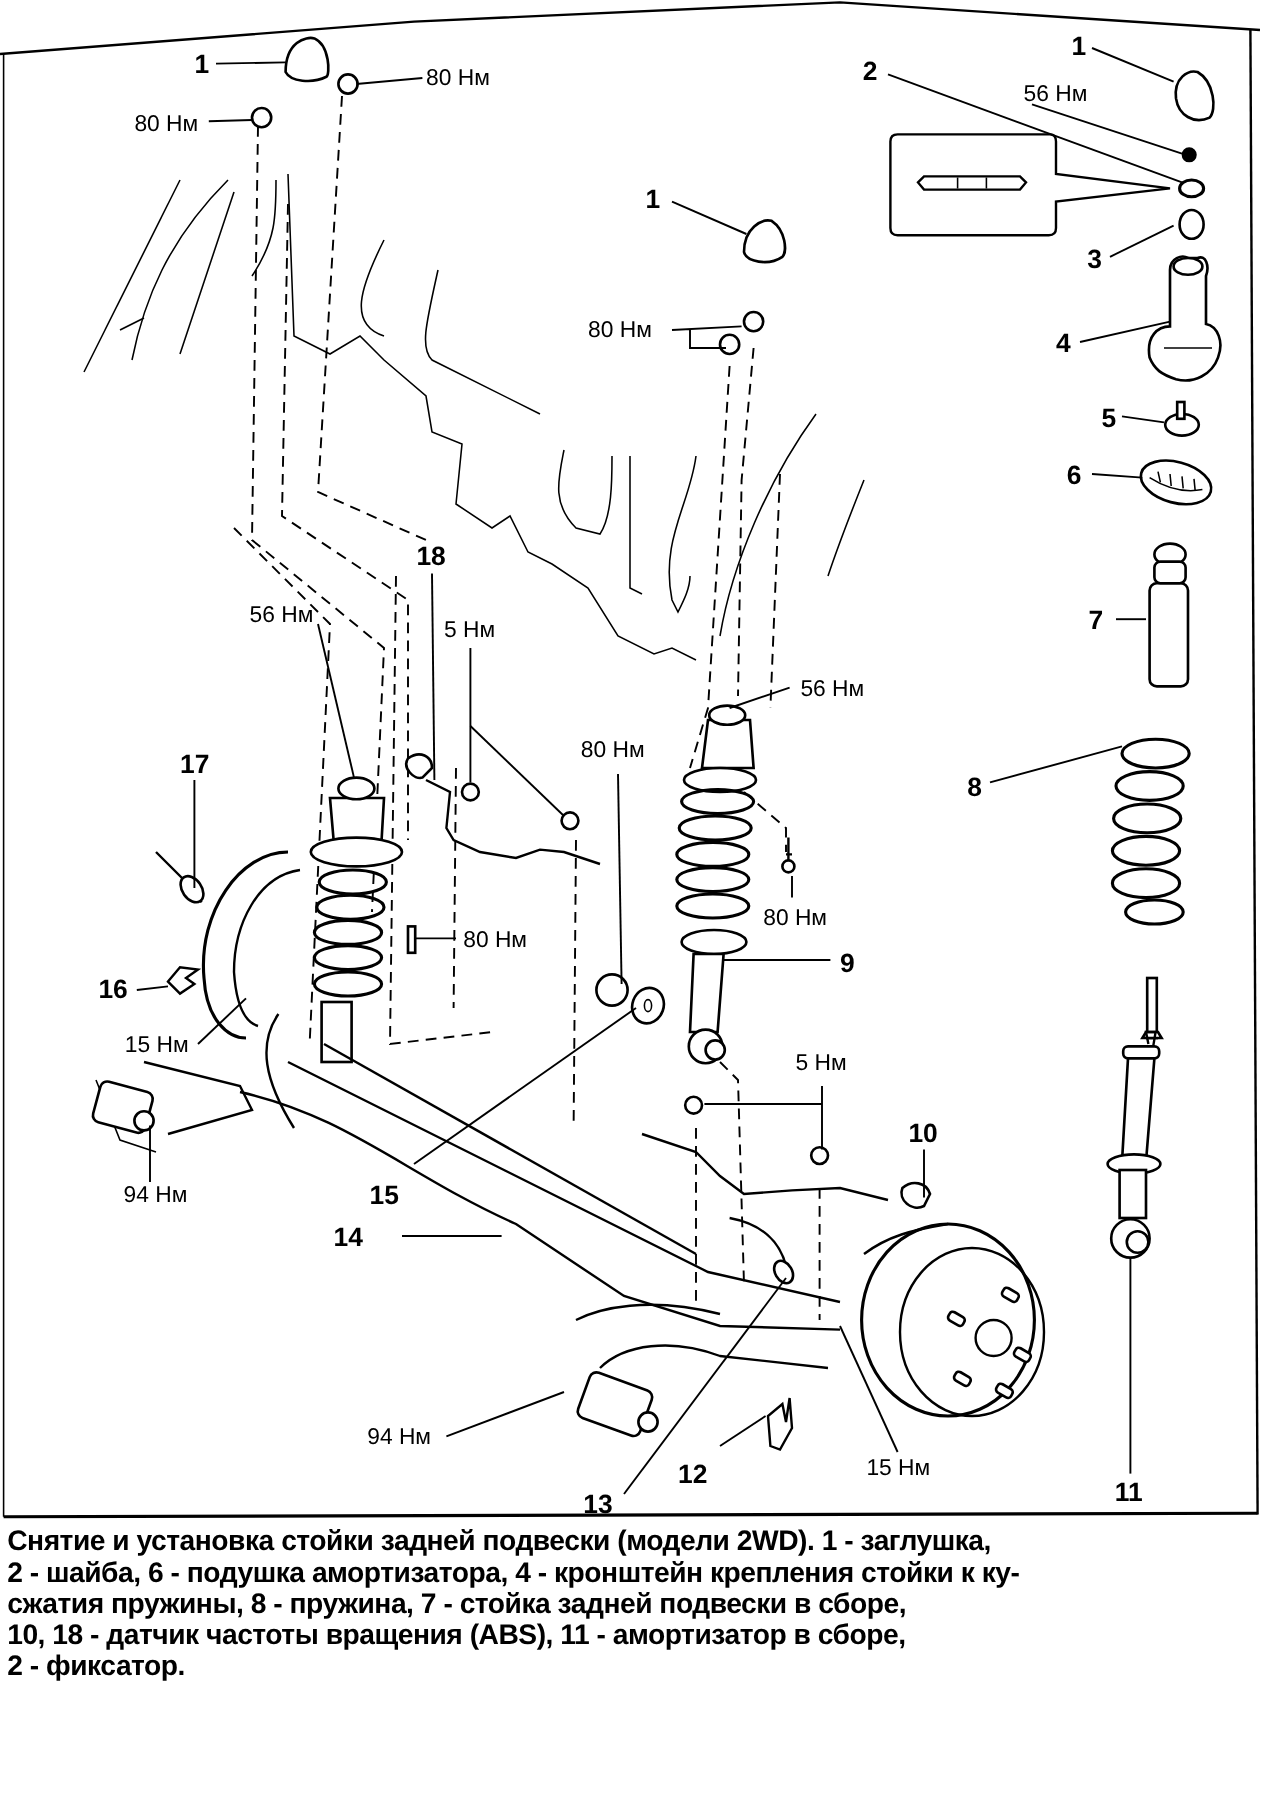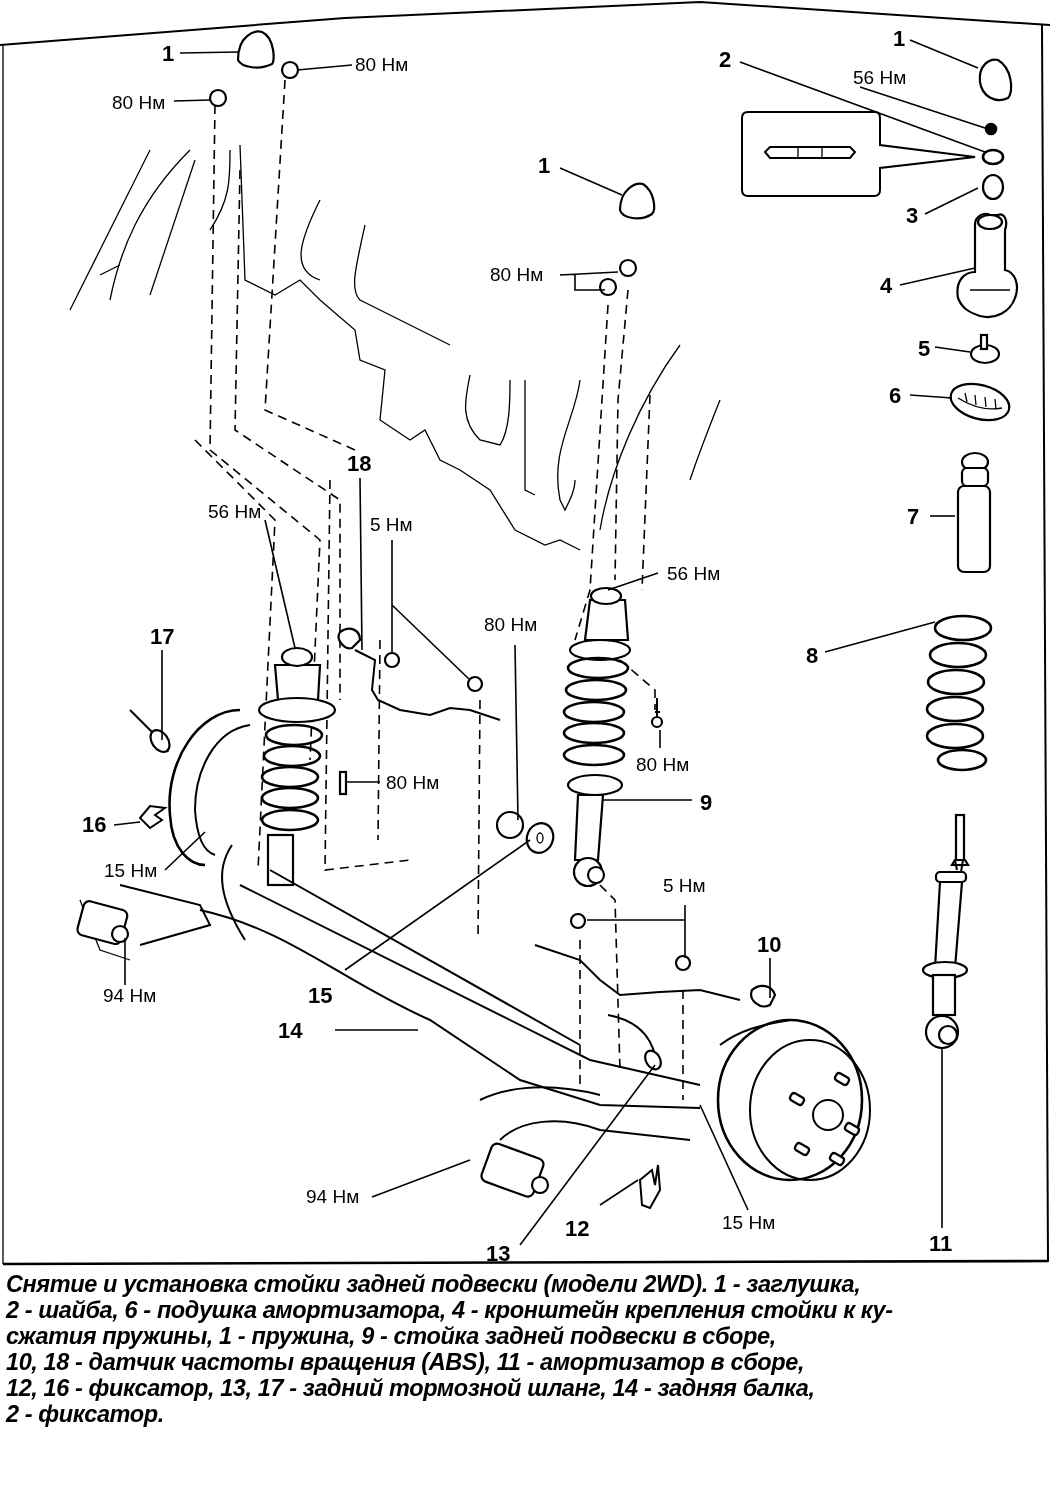--- a/index.html
+++ b/index.html
@@ -11,21 +11,21 @@
   .torque { font-size: 19px; }
   .ln { stroke: #000; stroke-width: 2; fill: none; }
   .thin { stroke: #000; stroke-width: 1.3; fill: none; }
   .dash { stroke: #000; stroke-width: 1.6; fill: none; stroke-dasharray: 9 6; }
   .part { stroke: #000; stroke-width: 2.2; fill: #fff; }
   .partb { stroke: #000; stroke-width: 2.6; fill: #fff; }
   #caption { position: absolute; left: 6px; top: 1271px; width: 1052px;
              font-size: 23.5px; font-weight: bold; line-height: 26px;
              text-align: justify; font-family: "Liberation Sans Narrow", "Liberation Sans", sans-serif;
              letter-spacing: -0.4px; }
-  #caption p { margin: 0; font-style: italic; }
+  #caption p { margin: 0; }
 </style>
 </head>
 <body>
 
 <svg id="diagram" viewBox="0 0 1063 1270">
 
   <path class="ln" d="M0 45 L345 18 L700 2 L1050 25"></path>
   <path class="ln" d="M1042 25 L1048 1262"></path>
   <path class="ln" style="stroke-width:2.6" d="M3 1264 L1048 1261"></path>
   <path class="thin" d="M3 45 L3 1264"></path>
@@ -305,17 +305,16 @@
     <text class="torque" x="103" y="1002">94 Нм</text>
     <text class="torque" x="663" y="892">5 Нм</text>
     <text class="torque" x="306" y="1203">94 Нм</text>
     <text class="torque" x="722" y="1229">15 Нм</text>
   </g>
 </svg>
 
 <div id="caption">
   <p>Снятие и установка стойки задней подвески (модели 2WD). 1 - заглушка,</p>
   <p>2 - шайба, 6 - подушка амортизатора, 4 - кронштейн крепления стойки к ку-</p>
-  <p>сжатия пружины, 1 - пружина, 9 - стойка задней подвески в сборе,</p>
+  <p>сжатия пружины, 8 - пружина, 7 - стойка задней подвески в сборе,</p>
   <p>10, 18 - датчик частоты вращения (ABS), 11 - амортизатор в сборе,</p>
-  <p>12, 16 - фиксатор, 13, 17 - задний тормозной шланг, 14 - задняя балка,</p>
   <p>2 - фиксатор.</p>
 </div>
 
 </body></html>

